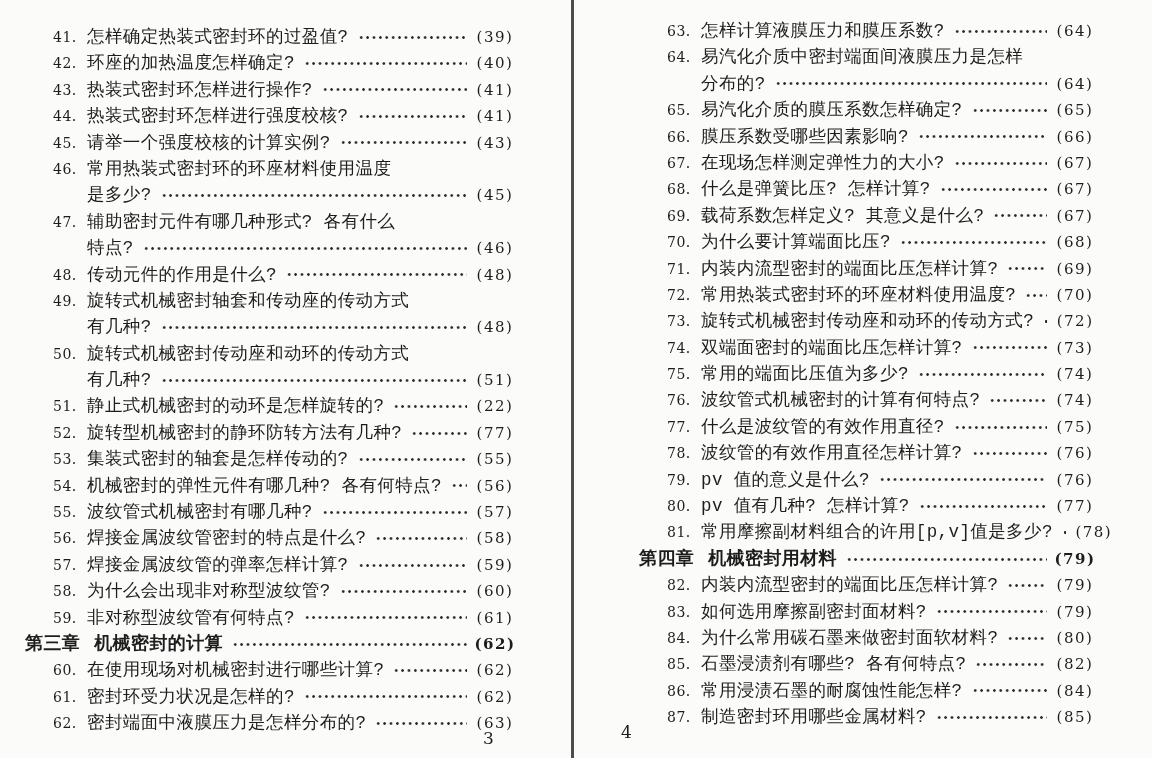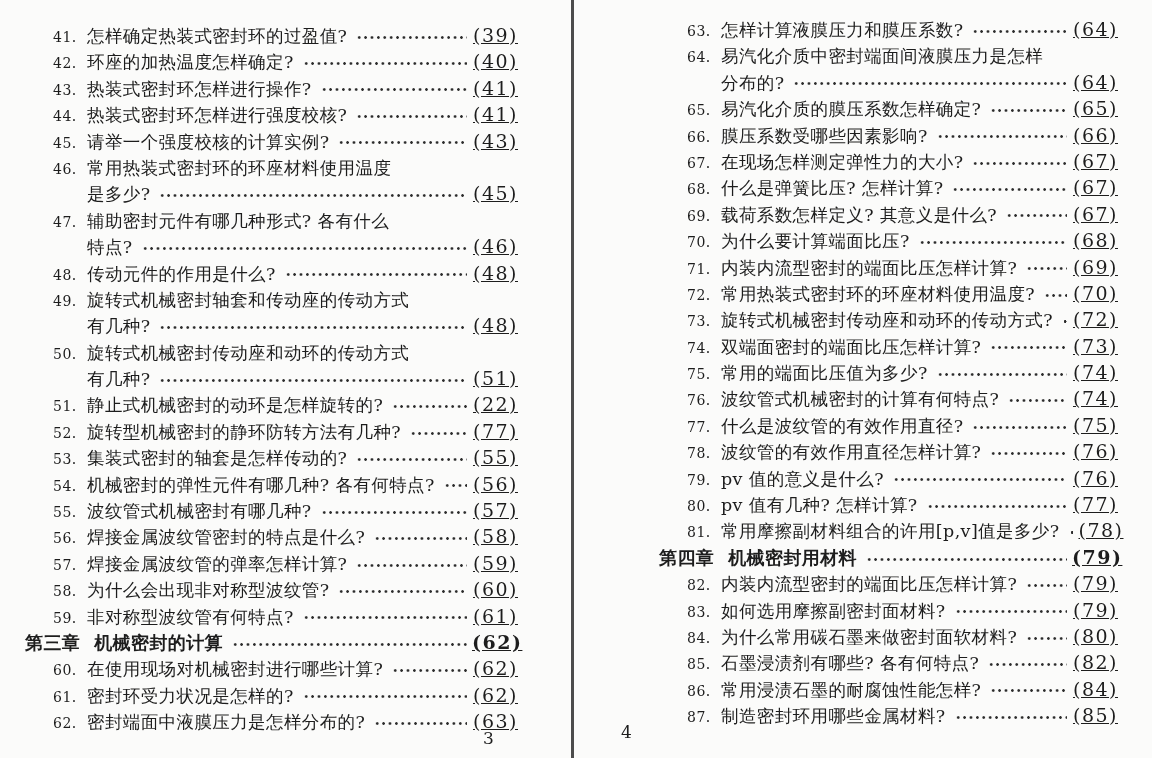--- a/index.html
+++ b/index.html
@@ -17,30 +17,30 @@
     display:flex; align-items:baseline; height:26.4px;
     font-size:17.5px; letter-spacing:0.4px; white-space:nowrap;
   }
   .row.item { padding-left:28px; }
   .row.cont { padding-left:62px; }
   .row .num {
     flex:none; width:34px; font-size:14px; letter-spacing:0.5px;
   }
   .row.chapter { font-weight:bold; font-size:18px; }
   .row .chap-num { flex:none; margin-right:14px; }
-  .row .txt { flex:none; }
+  .row .txt { flex:none;font-family:Liberation Mono, monospace; }
   .leader {
     flex:1 1 auto; min-width:4px; align-self:center; height:9px;
     margin:0 5px 0 9px; overflow:hidden;
     background-image:radial-gradient(circle, #2c2c2c 1.15px, rgba(0,0,0,0) 1.5px);
     background-size:6.4px 9px; background-repeat:repeat-x; background-position:left center;
   }
   .pg {
-    flex:none; width:46px; text-align:right;
-    font-size:19px; letter-spacing:1.5px;text-decoration:underline;
+    flex:none; width:46px; text-align:center;
+    font-size:15px; letter-spacing:1.5px;
   }
   .folio { position:absolute; font-size:17px; }
 </style>
 </head>
 <body>
 
 <div class="canvas">
 
   <div class="col" style="left:25px; top:24px; width:493px;">
       <div class="row item">
@@ -190,21 +190,21 @@
       <div class="row item">
         <span class="num">62.</span>
         <span class="txt">密封端面中液膜压力是怎样分布的?</span>
         <span class="leader"></span>
         <span class="pg">(63)</span>
       </div>
     </div>
 
   <div class="divider" style="left:571px;"></div>
 
-  <div class="col" style="left:639px; top:18px; width:459px;margin-left:20px;">
+  <div class="col" style="left:639px; top:18px; width:459px;">
       <div class="row item">
         <span class="num">63.</span>
         <span class="txt">怎样计算液膜压力和膜压系数?</span>
         <span class="leader"></span>
         <span class="pg">(64)</span>
       </div>
       <div class="row item">
         <span class="num">64.</span>
         <span class="txt">易汽化介质中密封端面间液膜压力是怎样</span>
       </div>

